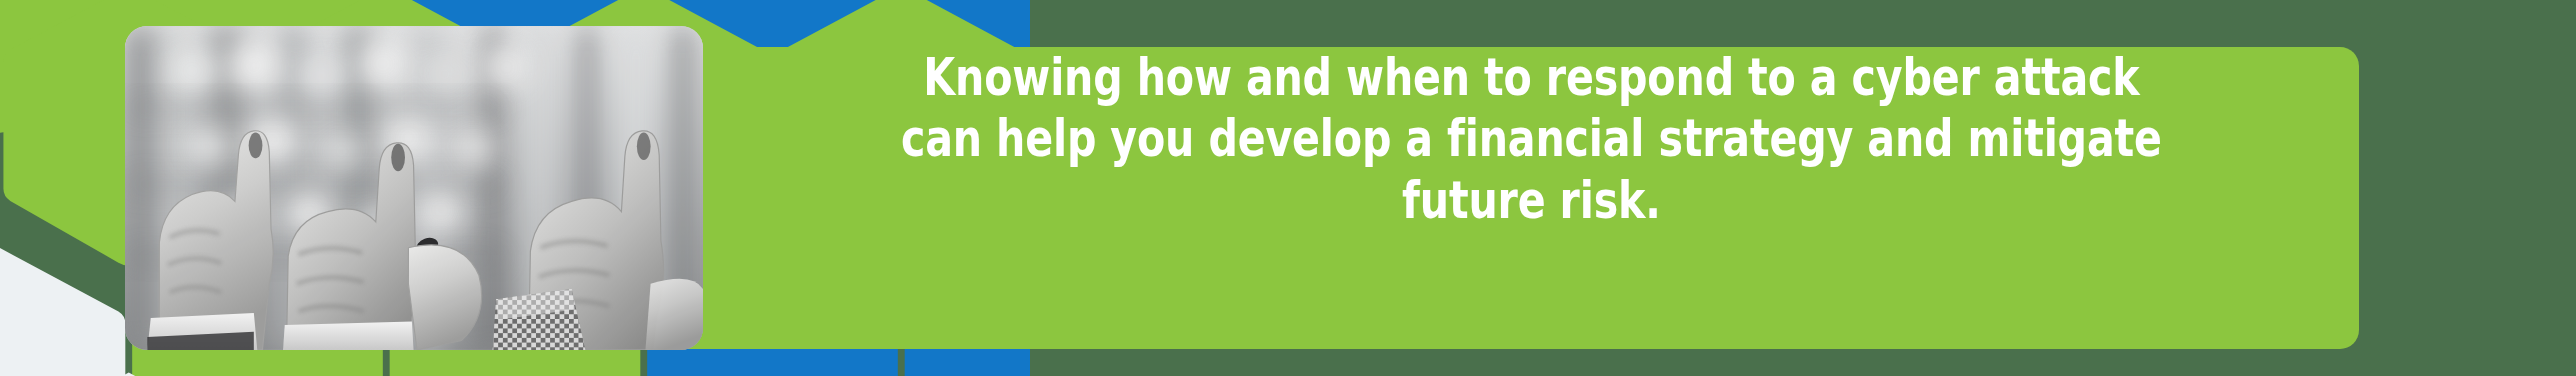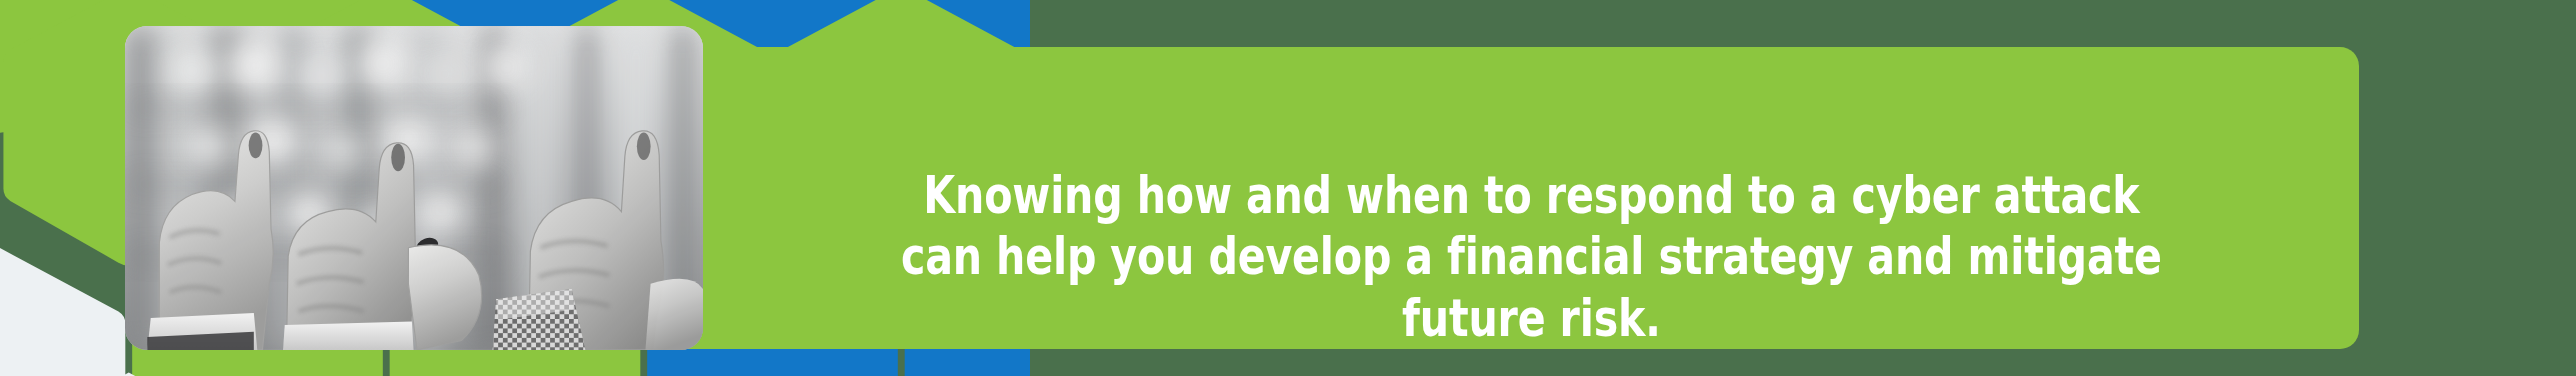--- a/index.html
+++ b/index.html
@@ -45,21 +45,21 @@
     position: absolute;
     left: 601px;
     top: 47px;
     width: 1758px;
     height: 302px;
     background: #8cc63f;
     border-radius: 19px;
     z-index: 4;
     box-sizing: border-box;
     display: flex;
-    align-items: flex-end;
+    align-items: flex-start;
     justify-content: center;
     padding-left: 129px;
     padding-right: 26px;
   }
   #headline {
     color: #ffffff;
     font-family: "Liberation Sans Narrow", "DejaVu Sans Condensed", "Liberation Sans", sans-serif;
     font-weight: bold;
     font-size: 52px;
     line-height: 1.18;

